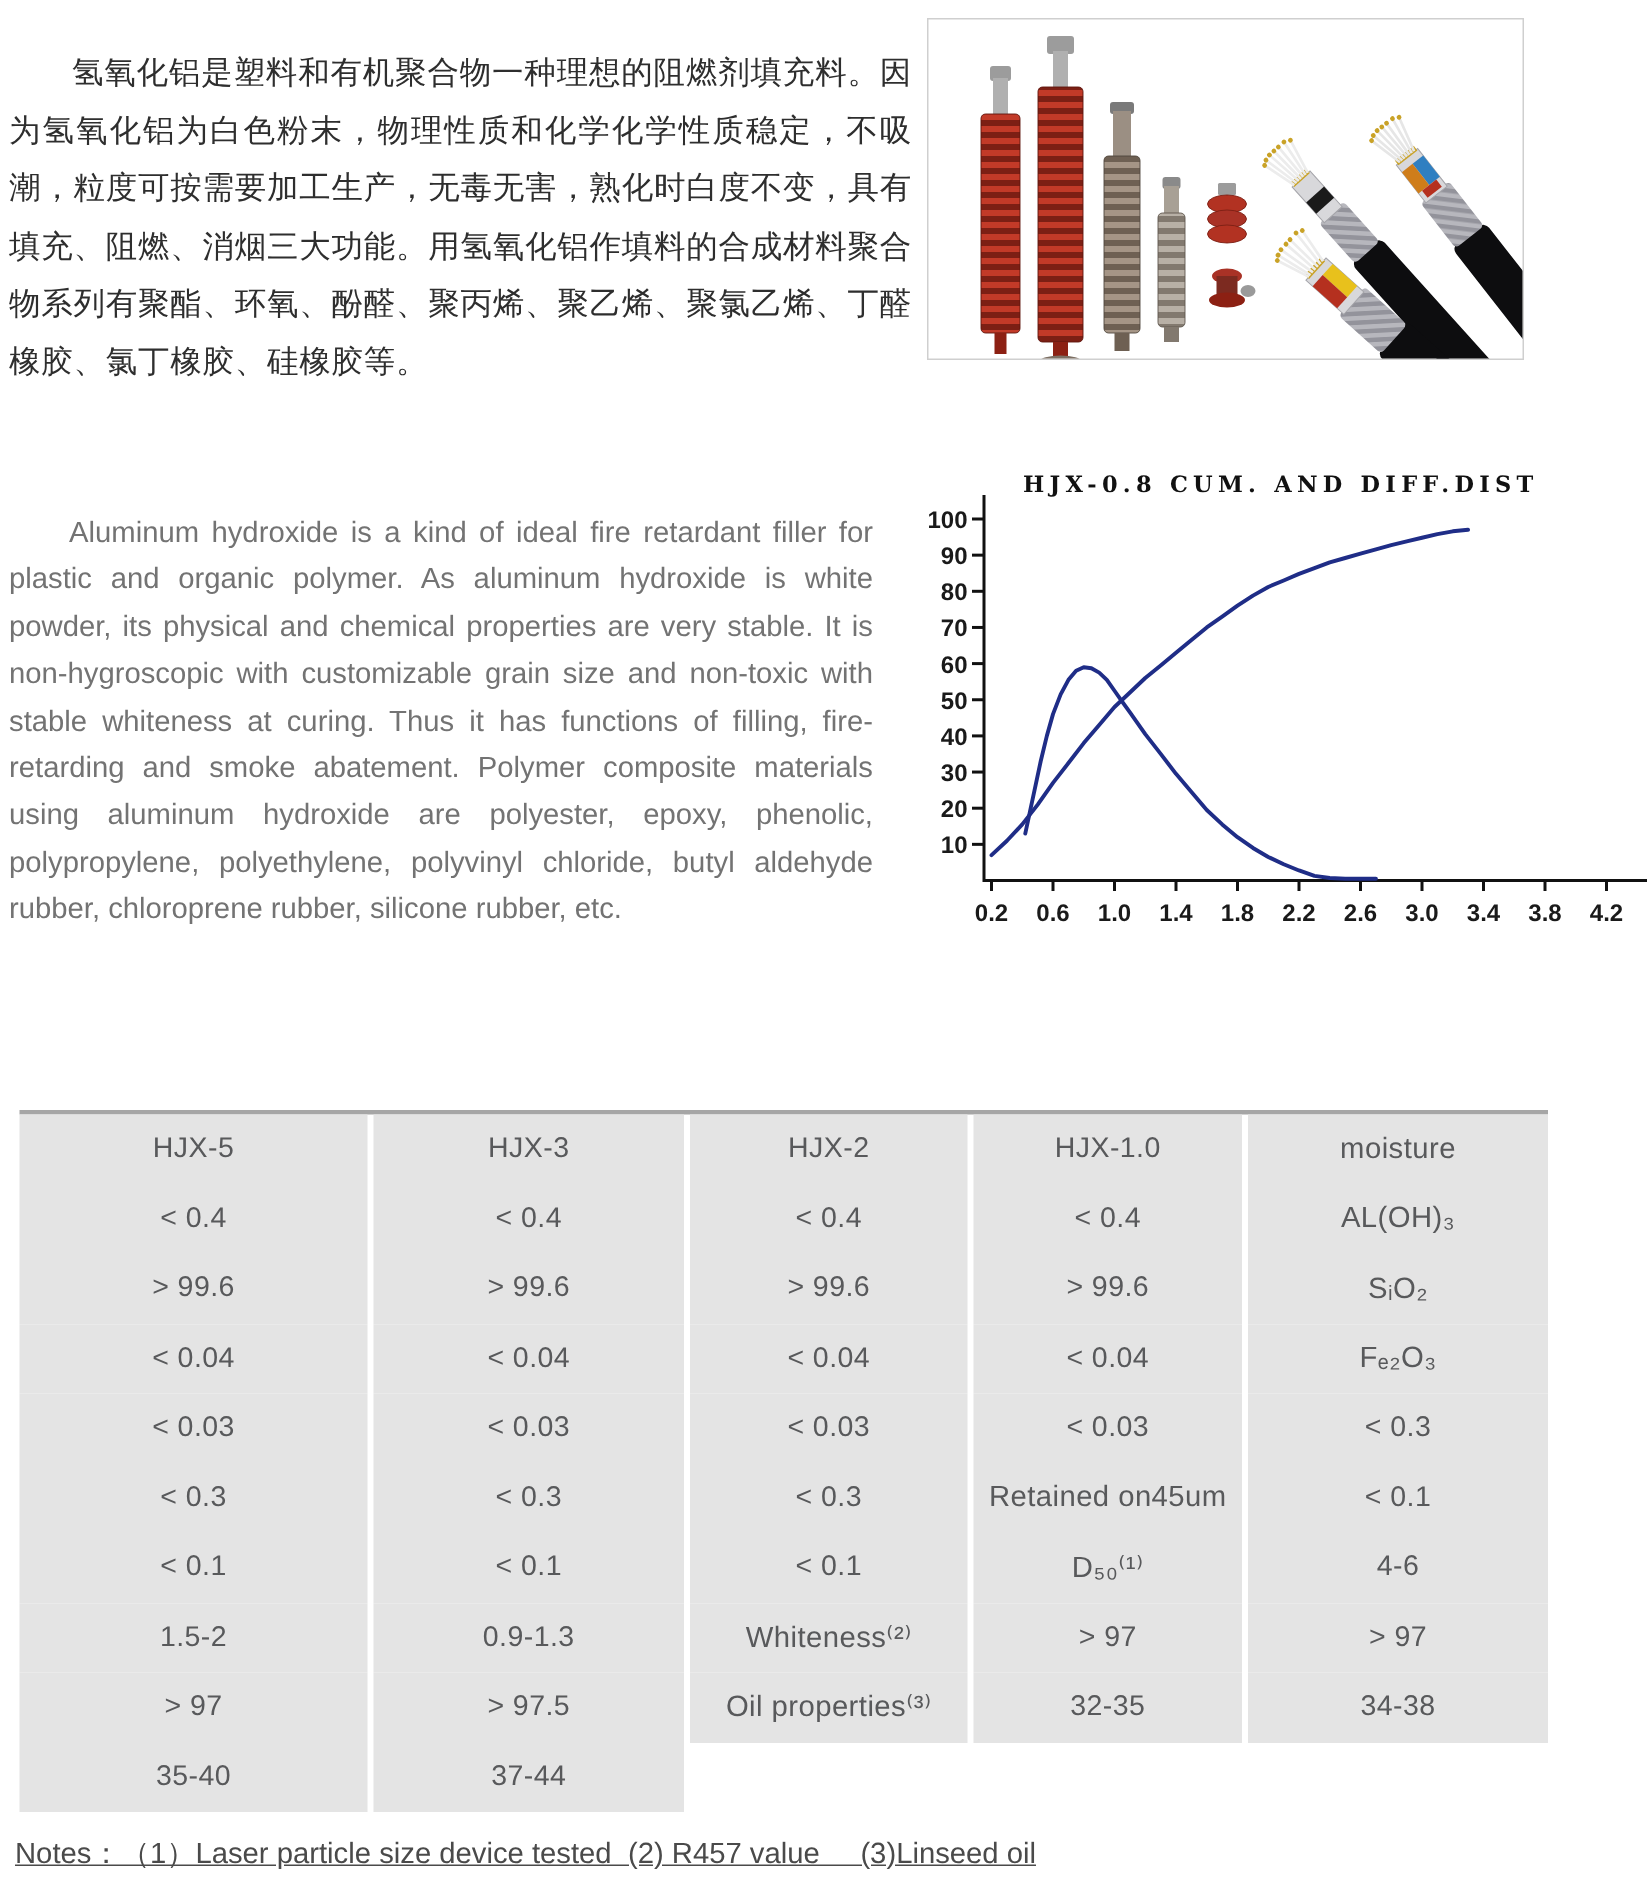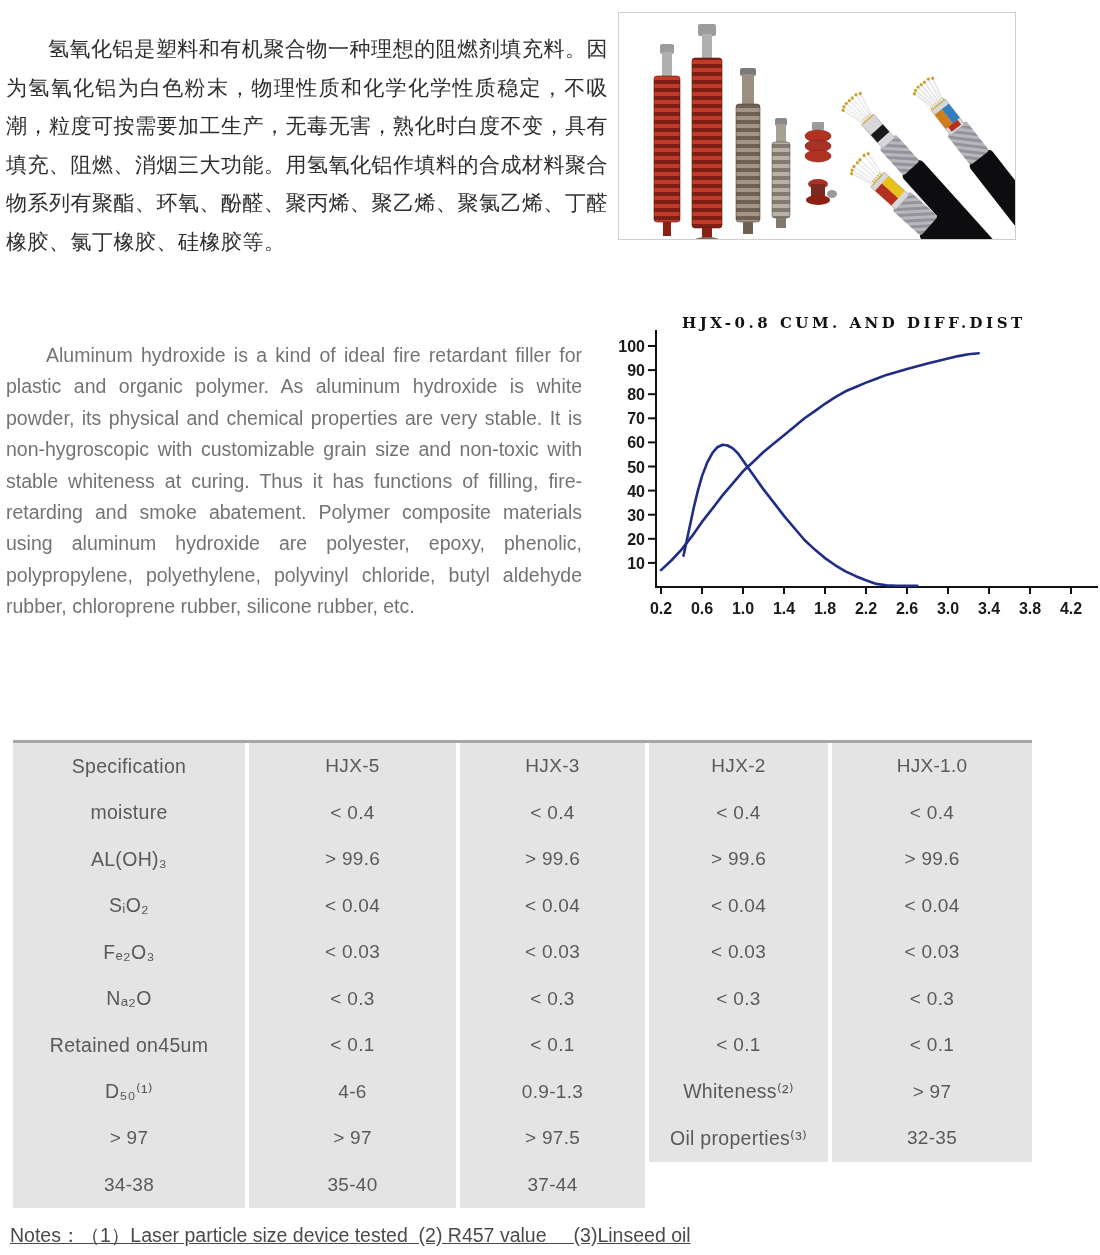--- a/index.html
+++ b/index.html
@@ -216,21 +216,20 @@
         <text x="411.99999999999994" y="316" text-anchor="middle" font-size="16" font-weight="bold" fill="#1a1a1a">3.8</text>
         <line x1="453" y1="289" x2="453" y2="296" stroke="#111" stroke-width="2"></line>
         <text x="453" y="316" text-anchor="middle" font-size="16" font-weight="bold" fill="#1a1a1a">4.2</text>
         <text x="64" y="30" font-size="15" font-weight="bold" font-family="&quot;DejaVu Serif&quot;,&quot;Liberation Serif&quot;,serif" letter-spacing="3.5" fill="#111">HJX-0.8 CUM. AND DIFF.DIST</text>
         <path d="M43.0,272.1 L53.3,262.5 L63.5,251.6 L73.8,238.4 L84.0,223.9 L94.3,210.7 L104.5,197.4 L114.8,185.4 L125.0,173.3 L135.3,163.7 L145.5,154.0 L155.8,145.6 L166.0,137.2 L176.3,128.7 L186.5,120.3 L196.8,113.1 L207.0,105.8 L217.3,99.1 L227.5,93.3 L237.8,89.0 L248.0,84.6 L258.3,80.8 L268.5,76.9 L278.8,74.0 L289.0,71.1 L299.3,68.2 L309.5,65.4 L319.8,62.9 L330.0,60.5 L340.3,58.1 L350.5,56.2 L360.7,55.2" fill="none" stroke="#1f2d87" stroke-width="2.6" stroke-linecap="round" stroke-linejoin="round"></path>
         <path d="M65.5,257.7 L68.6,243.2 L71.7,228.8 L75.8,209.5 L79.9,192.6 L84.0,178.1 L89.1,164.9 L94.3,155.2 L99.4,149.2 L104.5,146.8 L109.6,147.5 L114.8,150.4 L119.9,155.2 L125.0,162.5 L130.1,169.7 L135.3,176.9 L145.5,191.4 L155.8,204.6 L166.0,217.9 L176.3,230.0 L186.5,242.0 L196.8,251.6 L207.0,260.1 L217.3,267.3 L227.5,273.3 L237.8,278.2 L248.0,282.3 L258.3,285.9 L268.5,287.3 L278.8,287.8 L289.0,287.8 L299.3,287.8" fill="none" stroke="#1f2d87" stroke-width="2.6" stroke-linecap="round" stroke-linejoin="round"></path>
       </svg>
   </div>
 
   <div class="spec-table" id="specTable">
-      <div class="cell rowlabel">Specification</div>
       <div class="cell">HJX-5</div>
       <div class="cell">HJX-3</div>
       <div class="cell">HJX-2</div>
       <div class="cell">HJX-1.0</div>
       <div class="cell rowlabel">moisture</div>
       <div class="cell">&lt; 0.4</div>
       <div class="cell">&lt; 0.4</div>
       <div class="cell">&lt; 0.4</div>
       <div class="cell">&lt; 0.4</div>
       <div class="cell rowlabel">AL(OH)₃</div>
@@ -241,32 +240,32 @@
       <div class="cell rowlabel">SᵢO₂</div>
       <div class="cell">&lt; 0.04</div>
       <div class="cell">&lt; 0.04</div>
       <div class="cell">&lt; 0.04</div>
       <div class="cell">&lt; 0.04</div>
       <div class="cell rowlabel">Fₑ₂O₃</div>
       <div class="cell">&lt; 0.03</div>
       <div class="cell">&lt; 0.03</div>
       <div class="cell">&lt; 0.03</div>
       <div class="cell">&lt; 0.03</div>
-      <div class="cell rowlabel">Nₐ₂O</div>
       <div class="cell">&lt; 0.3</div>
       <div class="cell">&lt; 0.3</div>
       <div class="cell">&lt; 0.3</div>
       <div class="cell">&lt; 0.3</div>
       <div class="cell rowlabel">Retained on45um</div>
       <div class="cell">&lt; 0.1</div>
       <div class="cell">&lt; 0.1</div>
       <div class="cell">&lt; 0.1</div>
       <div class="cell">&lt; 0.1</div>
       <div class="cell rowlabel">D₅₀⁽¹⁾</div>
       <div class="cell">4-6</div>
+      <div class="cell">1.5-2</div>
       <div class="cell">0.9-1.3</div>
       <div class="cell rowlabel">Whiteness⁽²⁾</div>
       <div class="cell">&gt; 97</div>
       <div class="cell">&gt; 97</div>
       <div class="cell">&gt; 97</div>
       <div class="cell">&gt; 97.5</div>
       <div class="cell rowlabel">Oil properties⁽³⁾</div>
       <div class="cell">32-35</div>
       <div class="cell">34-38</div>
       <div class="cell">35-40</div>

